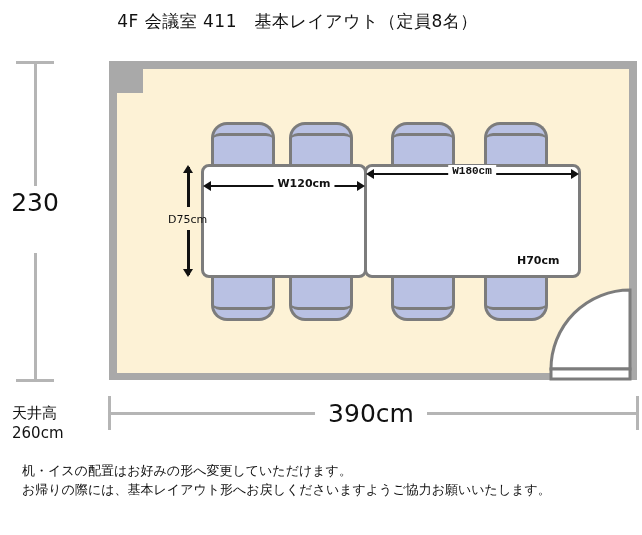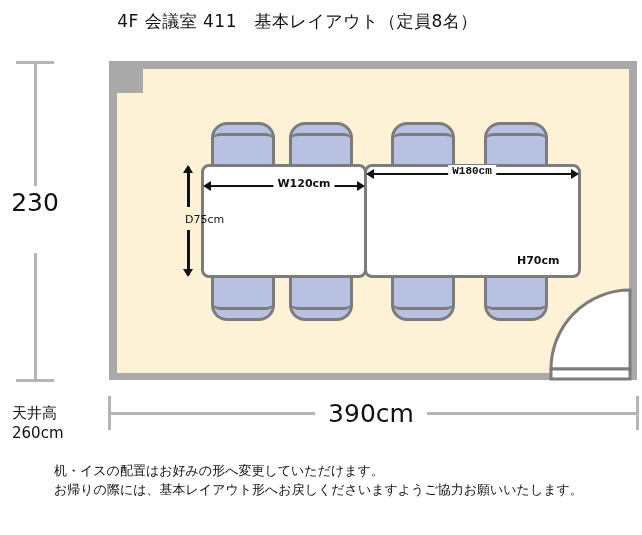--- a/index.html
+++ b/index.html
@@ -19,21 +19,21 @@
   .arrow-l, .arrow-r { position:absolute; top:-4px; width:0; height:0; border-top:5px solid transparent; border-bottom:5px solid transparent; }
   .arrow-l { left:-2px; border-right:8px solid #111; }
   .arrow-r { right:-2px; border-left:8px solid #111; }
   .dim-v { position:absolute; width:3px; background:#111; }
   .arrow-u, .arrow-d { position:absolute; left:-4px; width:0; height:0; border-left:5px solid transparent; border-right:5px solid transparent; }
   .arrow-u { top:-2px; border-bottom:8px solid #111; }
   .arrow-d { bottom:-2px; border-top:8px solid #111; }
   .lbl-small { position:absolute; font-size:11px; font-weight:bold; white-space:nowrap; }
   .gray-line { position:absolute; background:#b5b5b5; }
   .big-dim { position:absolute; font-size:25px; line-height:30px; text-align:center; }
-  .note { position:absolute; left:22px; font-size:13px; white-space:nowrap;margin-left:32px; }
+  .note { position:absolute; left:22px; font-size:13px; white-space:nowrap; }
 </style>
 </head>
 <body>
 
 <div class="abs title">4F 会議室 411　基本レイアウト（定員8名）</div>
 
 <div class="gray-line" style="left:16px;top:61px;width:38px;height:3px;"></div>
 <div class="gray-line" style="left:34px;top:61px;width:3px;height:125px;"></div>
 <div class="big-dim" style="left:0;top:188px;width:70px;">
   <div>230</div>
@@ -70,21 +70,21 @@
 
 <div class="dim-h" style="left:368px;top:173px;width:209px;font-family:Liberation Mono, monospace;">
   <span class="arrow-l"></span>
   <span class="lbl" style="left:104px;">W180cm</span>
   <span class="arrow-r"></span>
 </div>
 
 <div class="dim-v" style="left:187px;top:167px;height:40px;">
   <span class="arrow-u"></span>
 </div>
-<div class="lbl-small" style="left:185px;top:213px;font-weight:normal;">D75cm</div>
+<div class="lbl-small" style="left:168px;top:213px;font-weight:normal;">D75cm</div>
 <div class="dim-v" style="left:187px;top:230px;height:45px;">
   <span class="arrow-d"></span>
 </div>
 
 <div class="lbl-small" style="left:517px;top:254px;">H70cm</div>
 
 <svg class="abs" style="left:545px;top:288px;" width="92" height="94" viewBox="0 0 92 94">
   <path d="M85 2 A79 79 0 0 0 6 81 L85 81 Z" fill="#ffffff" stroke="#7c7c7c" stroke-width="3"></path>
   <rect x="6" y="81" width="79" height="10" fill="#ffffff" stroke="#7c7c7c" stroke-width="3"></rect>
 </svg>

